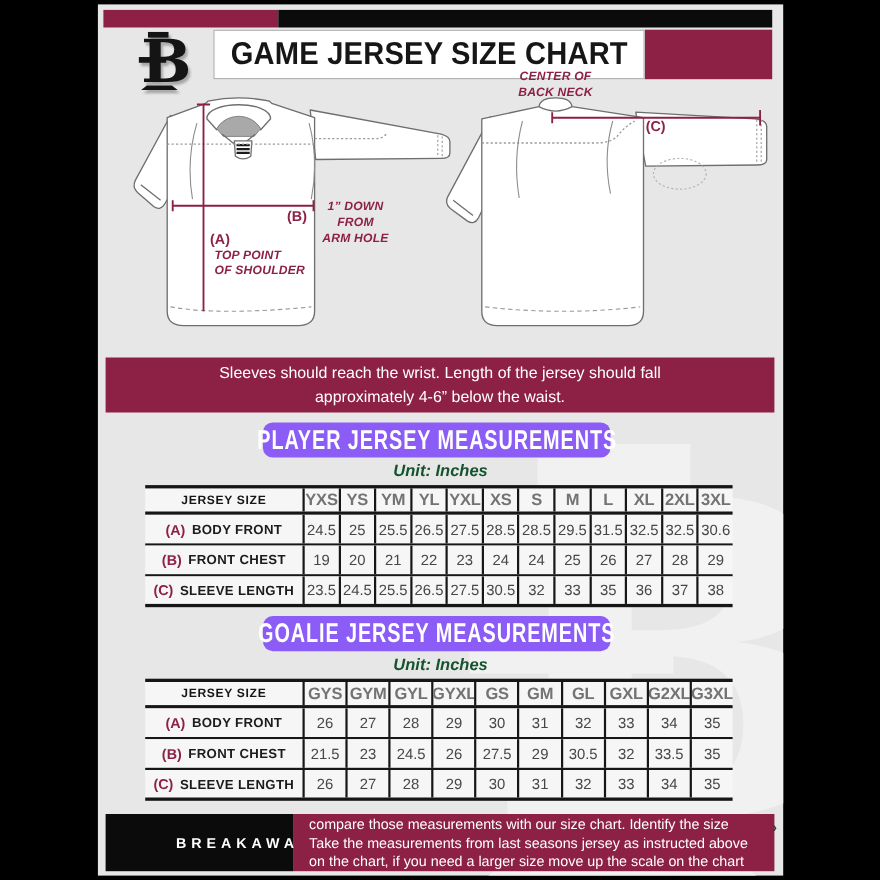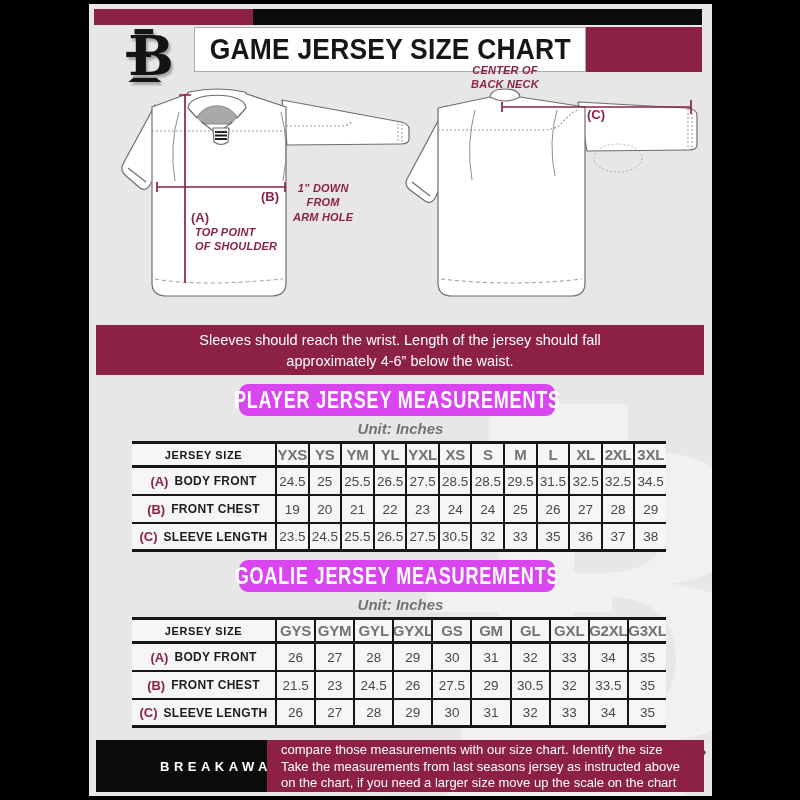--- a/index.html
+++ b/index.html
@@ -22,26 +22,26 @@
   .diagram-svg { position:absolute; left:0; top:80px; width:623px; height:236px; z-index:1; }
   .tag  { position:absolute; font-weight:bold; font-size:13px; color:#8d2145; z-index:2; }
   .note { position:absolute; font-weight:bold; font-style:italic; font-size:11px; line-height:1.3;
           color:#8d2145; letter-spacing:.2px; z-index:2; white-space:nowrap; }
 
   
   .banner { position:absolute; left:7px; top:321px; width:608px; height:50px; background:#8d2145;
             color:#fff; text-align:center; font-size:14.5px; line-height:21px; padding-top:5px; z-index:2; }
 
   
-  .section-box { position:absolute; left:150px; width:316px; height:32px; background:#d946ef; border-radius:9px;
+  .section-box { position:absolute; left:150px; width:316px; height:32px; background:#8b5cf6; border-radius:9px;
                  display:flex; align-items:center; justify-content:center; z-index:2; }
   .section-box span { color:#fff; font-weight:bold; font-size:22px; letter-spacing:1px; white-space:nowrap;
                       transform:scale(.82,1.12); }
   .unit { position:absolute; left:0; width:623px; text-align:center; font-size:15px; font-weight:bold;
-          font-style:italic; color:#737373; z-index:2; }
+          font-style:italic; color:#14532d; z-index:2; }
 
   
   .size-table { position:absolute; left:43px; width:534px; z-index:2; }
   .tbl-row { display:grid; grid-template-columns:143px repeat(var(--n),1fr); background:#f7f6f6; }
   .header-row { height:27px; border-top:3px solid #161616; border-bottom:3px solid #161616; }
   .data-row { height:28px; border-bottom:2px solid #161616; }
   .data-row:last-child { border-bottom:3px solid #161616; }
   .cell { display:flex; align-items:center; justify-content:center; border-left:2px solid #161616; overflow:hidden; }
   .cell.first { border-left:none; }
   .corner { font-size:11px; font-weight:bold; letter-spacing:.6px; color:#161616; }
@@ -193,21 +193,21 @@
           <div class="cell val">25</div>
           <div class="cell val">25.5</div>
           <div class="cell val">26.5</div>
           <div class="cell val">27.5</div>
           <div class="cell val">28.5</div>
           <div class="cell val">28.5</div>
           <div class="cell val">29.5</div>
           <div class="cell val">31.5</div>
           <div class="cell val">32.5</div>
           <div class="cell val">32.5</div>
-          <div class="cell val">34.5</div>
+          <div class="cell val">30.6</div>
         </div>
         <div class="tbl-row data-row">
           <div class="cell first label-cell">
             <span class="row-tag">(B)</span>
             <span class="row-label">FRONT CHEST</span>
           </div>
           <div class="cell val">19</div>
           <div class="cell val">20</div>
           <div class="cell val">21</div>
           <div class="cell val">22</div>

